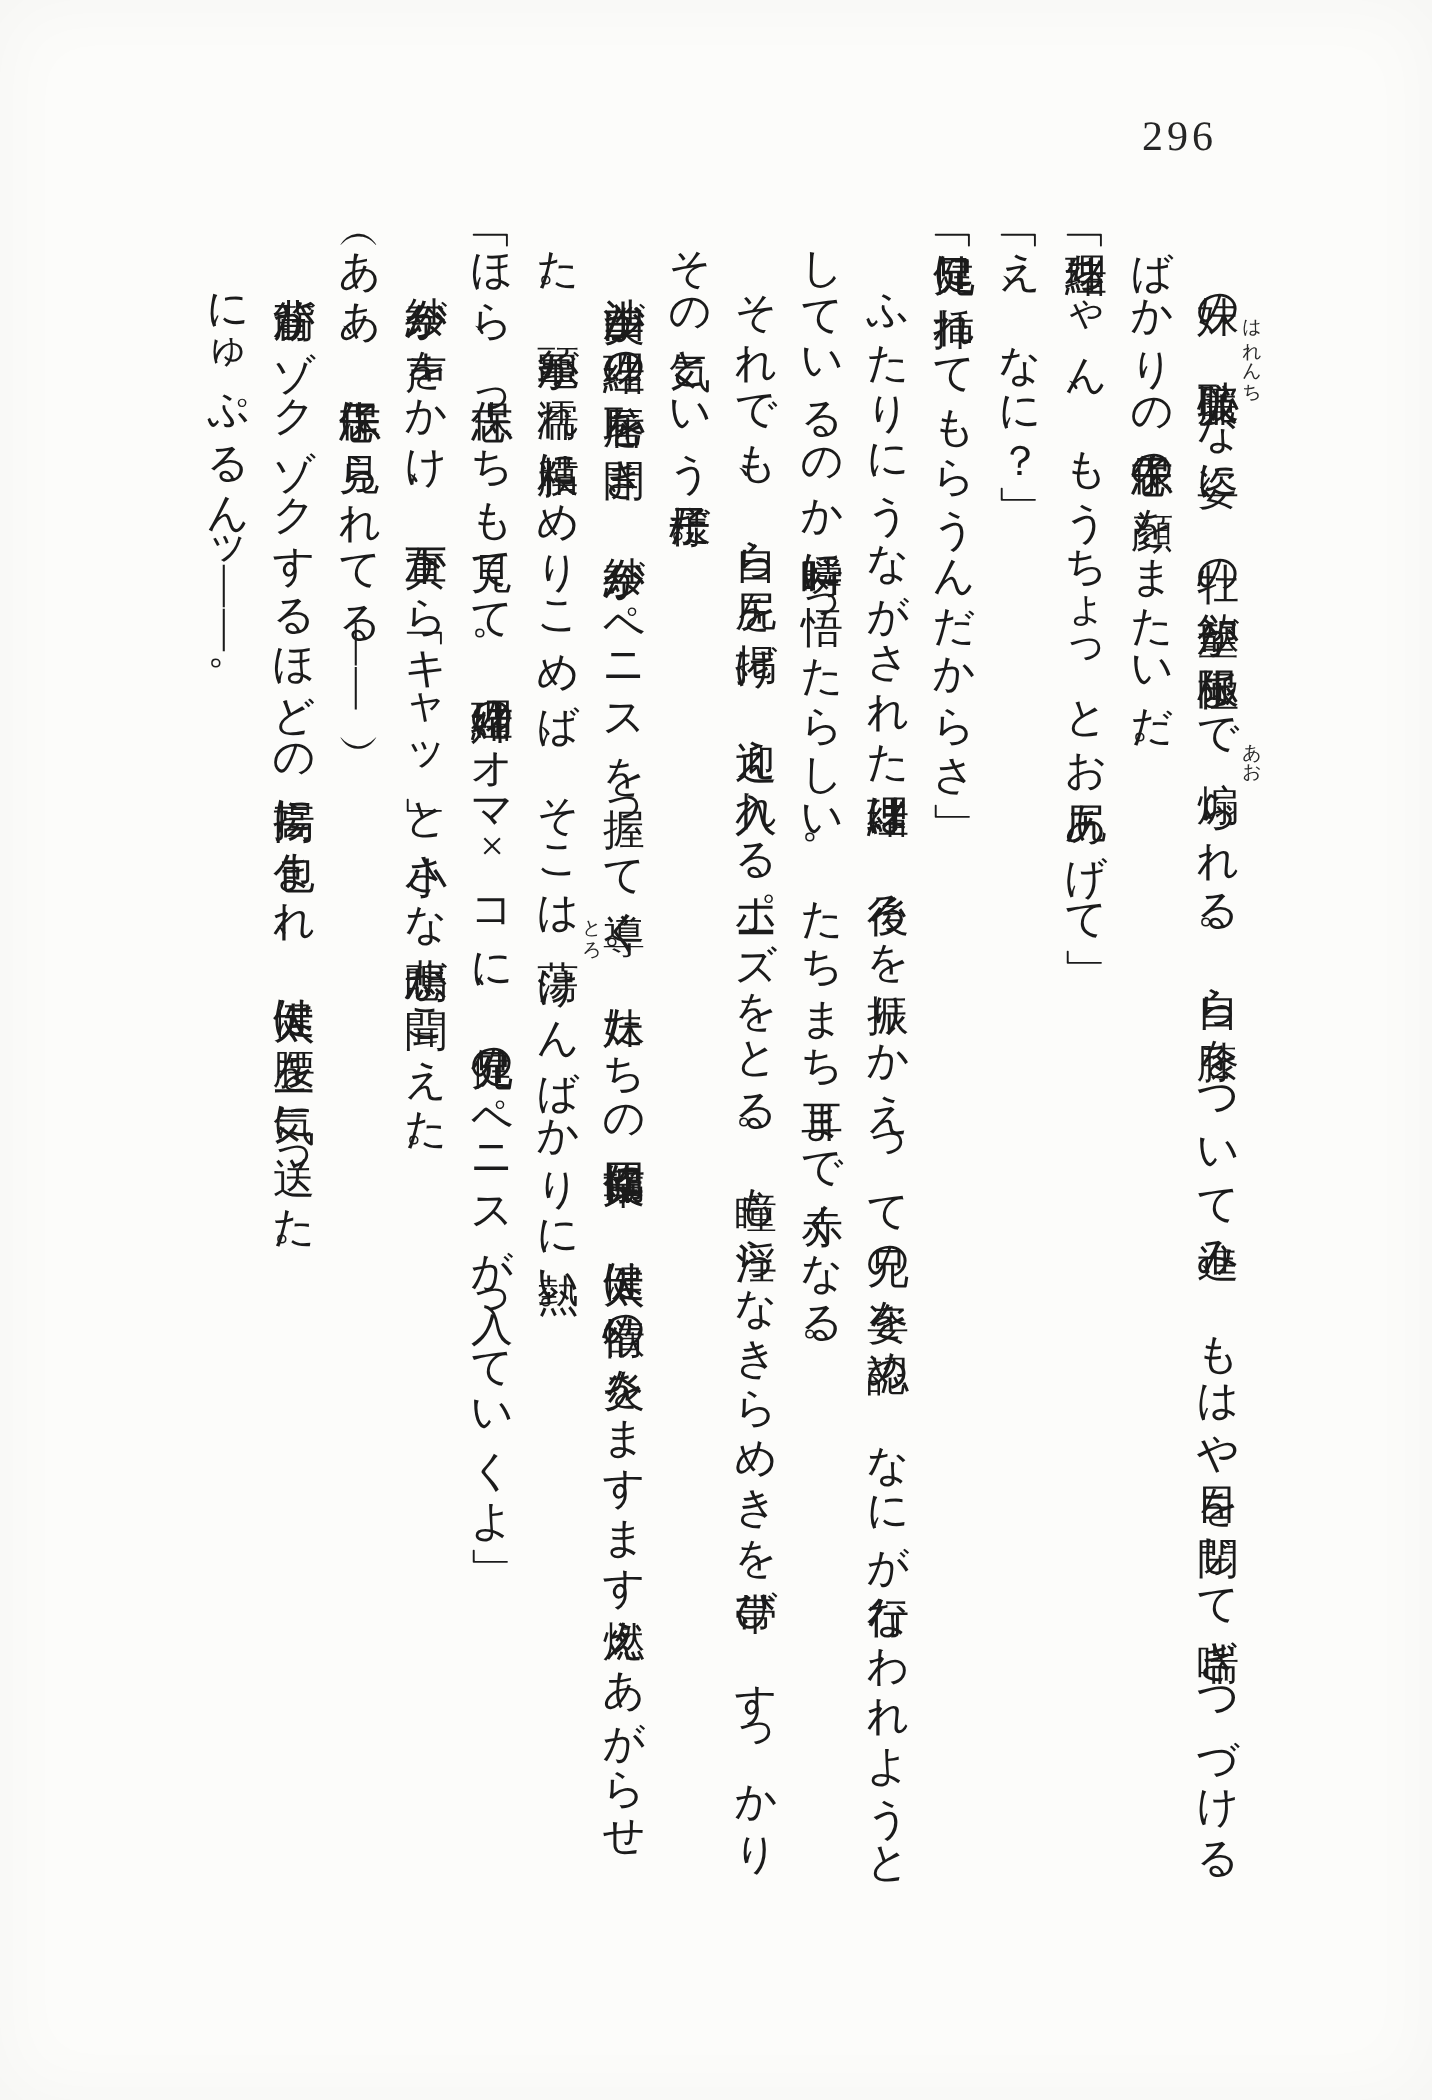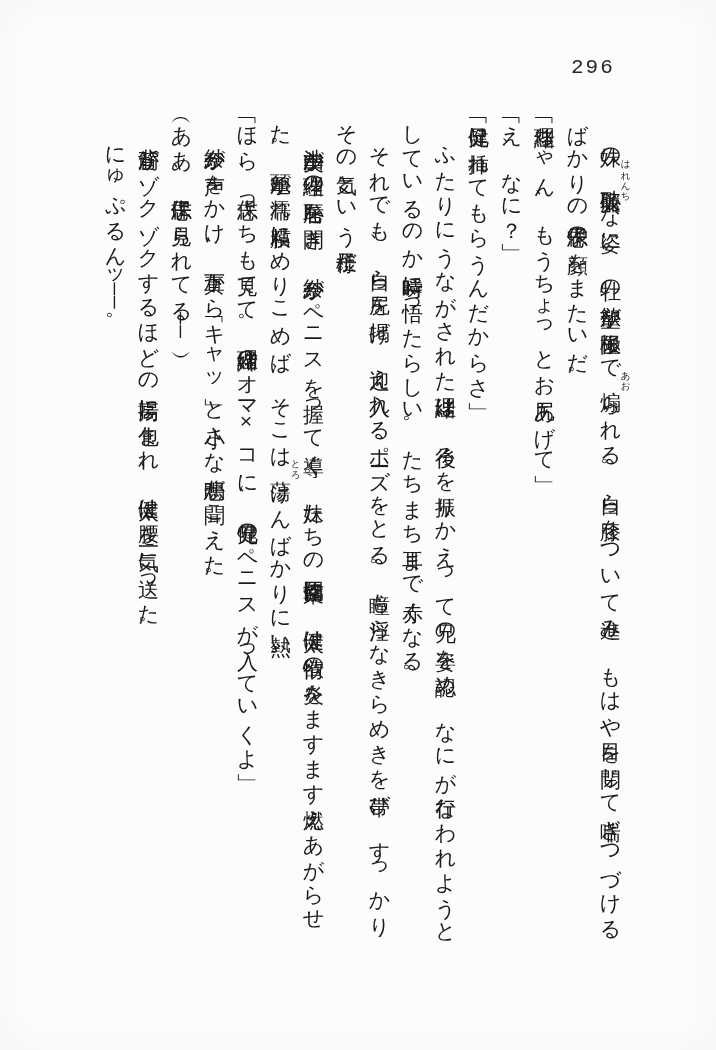--- a/index.html
+++ b/index.html
@@ -9,21 +9,21 @@
     height: 1050px;
     background: #f4f4f2;
     overflow: hidden;
   }
   .page {
     position: relative;
     width: 716px;
     height: 1050px;
     background: #fcfcfa;
     color: #1b1b1b;
-    font-family: Liberation Mono, monospace;
+    font-family: Liberation Serif, serif;
     box-shadow: inset 0 0 40px rgba(0,0,0,0.03);
   }
   .page-number {
     position: absolute;
     top: 56px;
     left: 571px;
     font-size: 21px;
     letter-spacing: 2px;
     color: #262626;
   }

